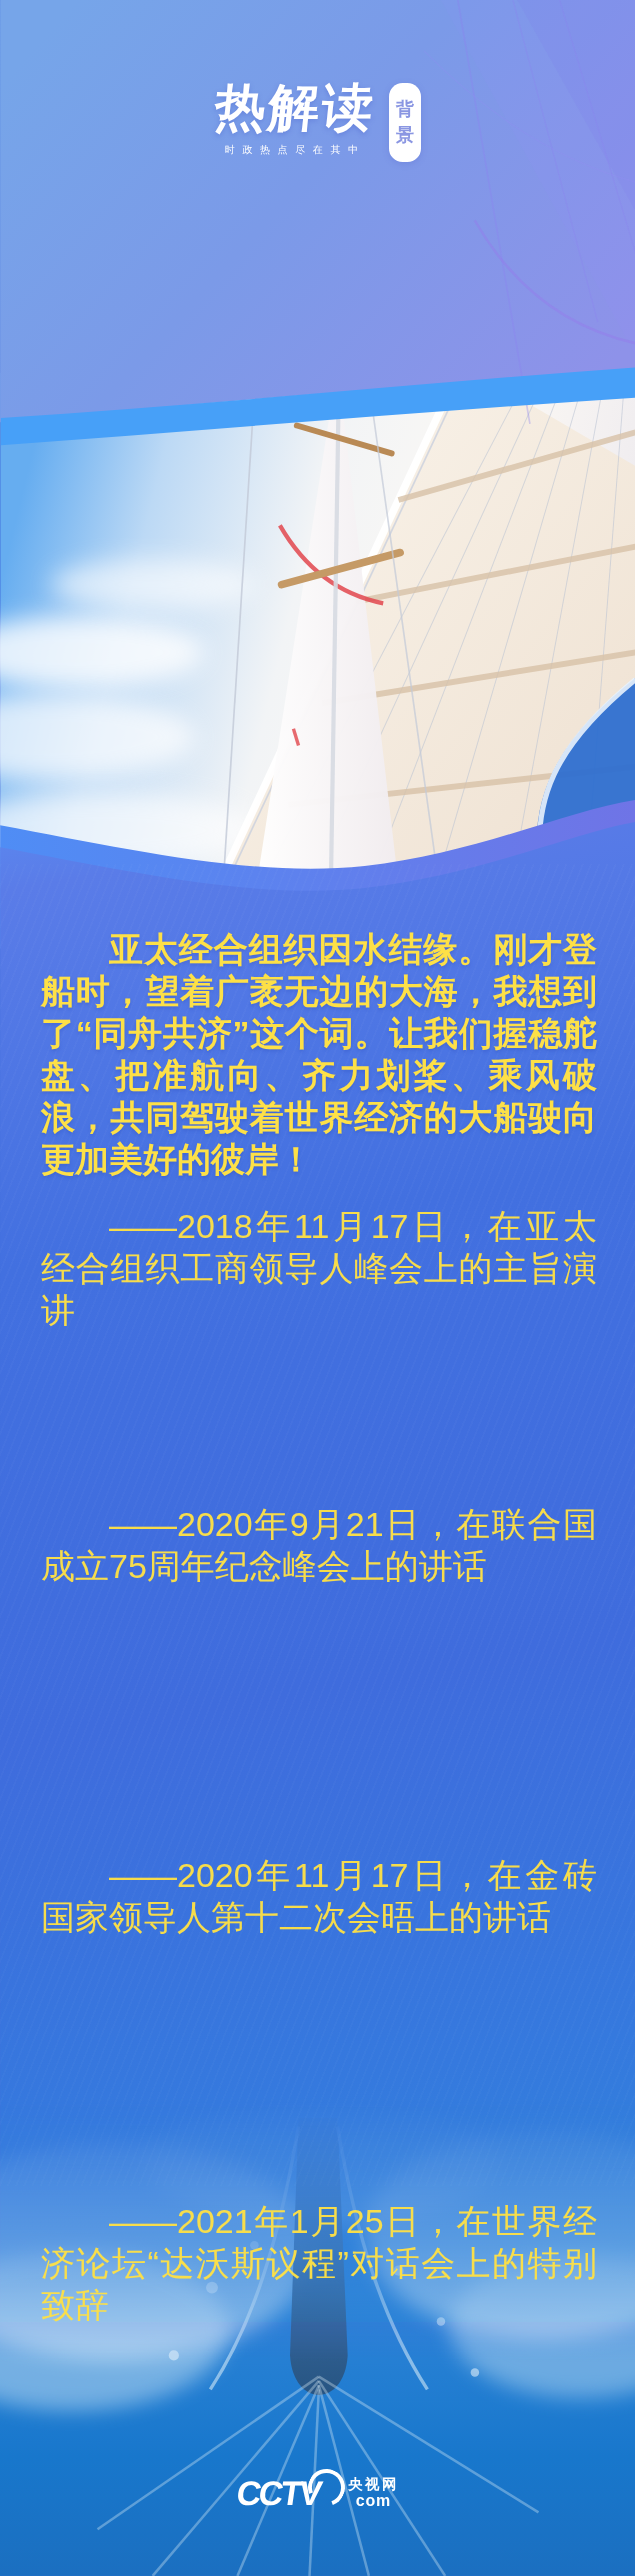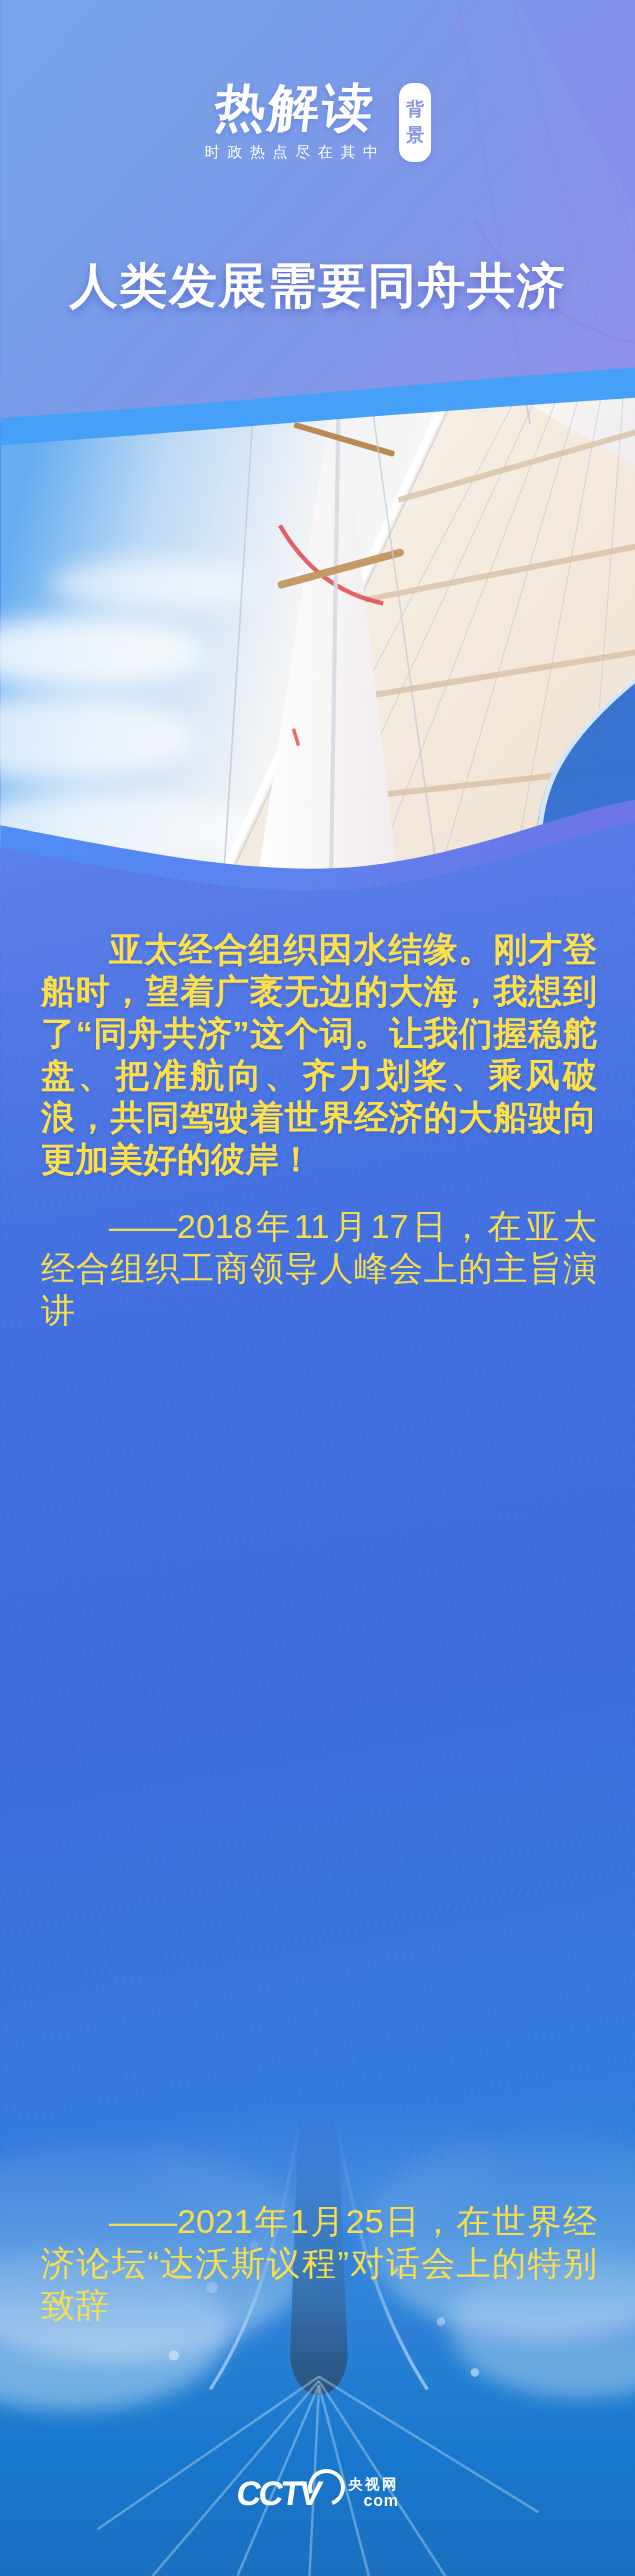--- a/index.html
+++ b/index.html
@@ -25,21 +25,21 @@
   .ocean-svg{top:2101px;left:0;width:636px;height:475px;z-index:4;}
 
   
   .brand{top:81px;left:0;width:636px;z-index:6;display:flex;justify-content:center;align-items:flex-start;gap:13.6px;}
   .brand-text{text-align:center;}
   .logo-type{
     color:#fff;font-size:51px;font-weight:900;letter-spacing:2.5px;line-height:54px;
     transform:skewX(-6deg);text-shadow:0 1.7px 5.1px rgba(70,90,200,.35);
   }
   .tagline{
-    margin-top:7.6px;color:#fff;font-size:15px;letter-spacing:7.6px;font-weight:400;
+    margin-top:7.6px;color:#fff;font-size:10px;letter-spacing:7.6px;font-weight:400;
   }
   .badge{
     margin-top:1.7px;width:32px;min-height:64px;background:#fff;border-radius:13.6px;
     display:flex;flex-direction:column;align-items:center;justify-content:center;
     gap:7.6px;padding:7.6px 0;box-shadow:0 1.7px 6.8px rgba(80,90,200,.25);
   }
   .badge span{color:#8a96e2;font-size:18px;font-weight:700;line-height:18.6px;}
 
   .main-title{
     top:254px;left:0;width:636px;z-index:6;text-align:center;
@@ -66,21 +66,21 @@
   }
   .cctv-word{
     font-size:34px;font-weight:800;letter-spacing:-2.5px;
     transform:skewX(-8deg);line-height:34px;
   }
   .cctv-ring{
     width:29px;height:29px;border:4.2px solid #fff;border-radius:50%;
     border-bottom-color:transparent;transform:rotate(25deg);
     margin-left:-12px;margin-right:3.4px;margin-top:-12px;
   }
-  .cctv-col{display:flex;flex-direction:column;align-items:flex-end;line-height:1;}
+  .cctv-col{display:flex;flex-direction:column;align-items:center;line-height:1;}
   .cctv-site{font-size:14.4px;letter-spacing:2.5px;font-weight:700;}
   .cctv-domain{font-size:16px;font-weight:700;margin-top:1.7px;letter-spacing:0.8px;}
 </style>
 </head>
 <body>
 
 <div class="poster">
 
   <div class="abs photo-section">
     <svg width="636" height="525" viewBox="0 0 750 620">
@@ -257,26 +257,27 @@
     <div class="brand-text">
       <div class="logo-type">热解读</div>
       <div class="tagline">时政热点尽在其中</div>
     </div>
     <div class="badge">
       <span>背</span>
       <span>景</span>
     </div>
   </div>
 
-  <div class="abs main-title">人类发展需要同舟共济</div>
 
   <div class="abs q-text q1t">亚太经合组织因水结缘。刚才登船时，望着广袤无边的大海，我想到了“同舟共济”这个词。让我们握稳舵盘、把准航向、齐力划桨、乘风破浪，共同驾驶着世界经济的大船驶向更加美好的彼岸！</div>
   <div class="abs q-src q1s">——2018年11月17日，在亚太经合组织工商领导人峰会上的主旨演讲</div>
 
-
+  <div class="abs q-src q2s">——2020年9月21日，在联合国成立75周年纪念峰会上的讲话</div>
+
+  <div class="abs q-src q3s">——2020年11月17日，在金砖国家领导人第十二次会晤上的讲话</div>
 
   <div class="abs q-src q4s">——2021年1月25日，在世界经济论坛“达沃斯议程”对话会上的特别致辞</div>
 
   <div class="abs cctv">
     <span class="cctv-word">CCTV</span>
     <span class="cctv-ring"></span>
     <span class="cctv-col">
       <span class="cctv-site">央视网</span>
       <span class="cctv-domain">com</span>
     </span>

